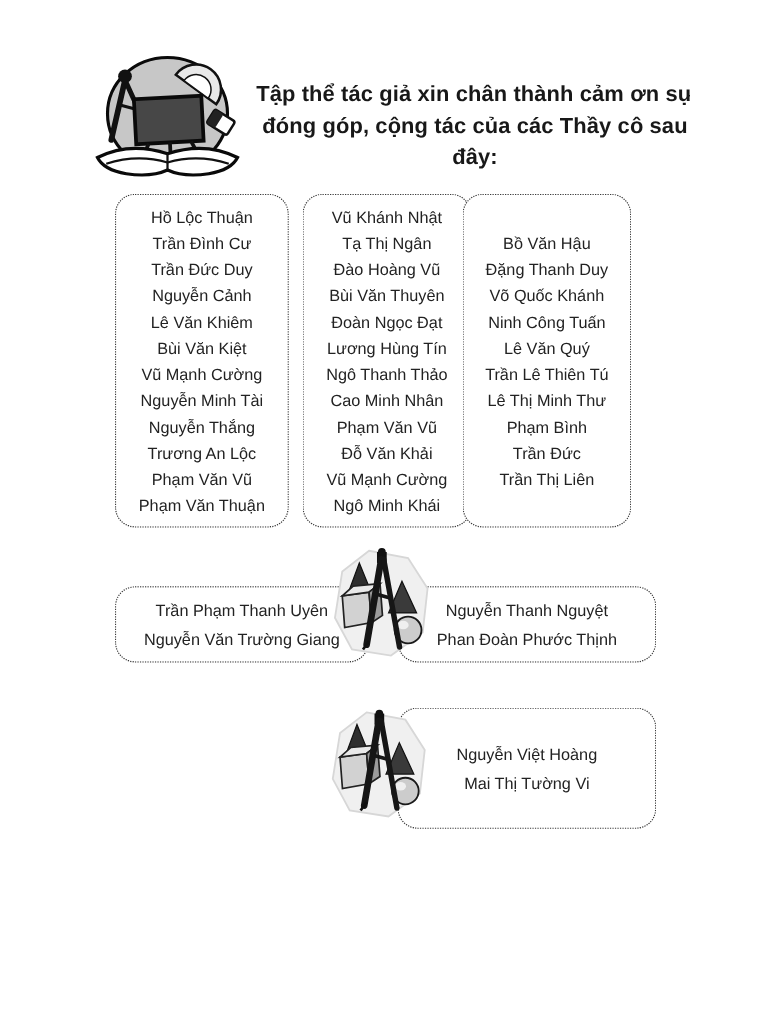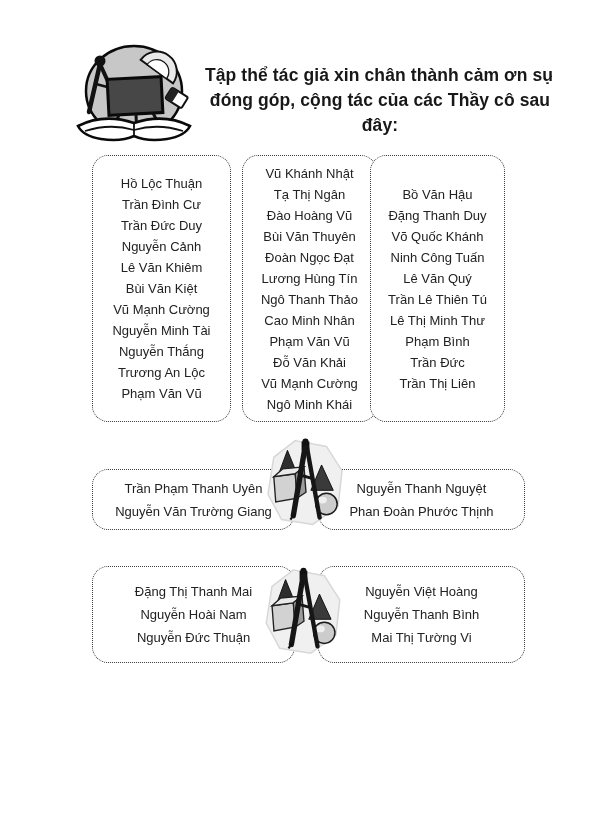--- a/index.html
+++ b/index.html
@@ -77,20 +77,21 @@
       <div class="name-line">Trần Đình Cư</div>
       <div class="name-line">Trần Đức Duy</div>
       <div class="name-line">Nguyễn Cảnh</div>
       <div class="name-line">Lê Văn Khiêm</div>
       <div class="name-line">Bùi Văn Kiệt</div>
       <div class="name-line">Vũ Mạnh Cường</div>
       <div class="name-line">Nguyễn Minh Tài</div>
       <div class="name-line">Nguyễn Thắng</div>
       <div class="name-line">Trương An Lộc</div>
       <div class="name-line">Phạm Văn Vũ</div>
+      <div class="name-line">Phạm Văn Thuận</div>
     </div>
   <div class="box col2">
       <div class="name-line">Vũ Khánh Nhật</div>
       <div class="name-line">Tạ Thị Ngân</div>
       <div class="name-line">Đào Hoàng Vũ</div>
       <div class="name-line">Bùi Văn Thuyên</div>
       <div class="name-line">Đoàn Ngọc Đạt</div>
       <div class="name-line">Lương Hùng Tín</div>
       <div class="name-line">Ngô Thanh Thảo</div>
       <div class="name-line">Cao Minh Nhân</div>
@@ -137,28 +138,22 @@
     <g>
       <circle cx="40.5" cy="4" r="3.2" fill="#111"></circle>
       <rect x="36.5" y="4" width="8" height="9" fill="#111"></rect>
       <path d="M40 10 L28 80" stroke="#161616" stroke-width="5.5" stroke-linecap="round" fill="none"></path>
       <path d="M42 10 L55 82" stroke="#161616" stroke-width="4.5" stroke-linecap="round" fill="none"></path>
       <path d="M34 38 L48 42" stroke="#161616" stroke-width="3"></path>
       <path d="M25 84 L30 77" stroke="#111" stroke-width="2.2"></path>
     </g>
   </svg>
 
-  <div class="box boxF wide">
-      <div class="name-line">Đặng Thị Thanh Mai</div>
-      <div class="name-line">Nguyễn Hoài Nam</div>
-      <div class="name-line">Nguyễn Đức Thuận</div>
-    </div>
   <div class="box boxG wide">
       <div class="name-line">Nguyễn Việt Hoàng</div>
-      <div class="name-line">Nguyễn Thanh Bình</div>
       <div class="name-line">Mai Thị Tường Vi</div>
     </div>
 
   <svg class="clip clip3" viewBox="0 0 80 94">
     <polygon points="30,3 62,9 78,34 74,70 48,89 16,84 2,58 8,20" fill="#f0f0f0" stroke="#d7d7d7" stroke-width="1.5"></polygon>
     <polygon points="22,13 12,40 33,40" fill="#2e2e2e" stroke="#111"></polygon>
     <g>
       <polygon points="8,40 30,37 32,62 10,66" fill="#d2d2d2" stroke="#222" stroke-width="1.4"></polygon>
       <polygon points="8,40 17,32 39,30 30,37" fill="#e9e9e9" stroke="#222" stroke-width="1.4"></polygon>
       <polygon points="30,37 39,30 41,56 32,62" fill="#9c9c9c" stroke="#222" stroke-width="1.4"></polygon>

